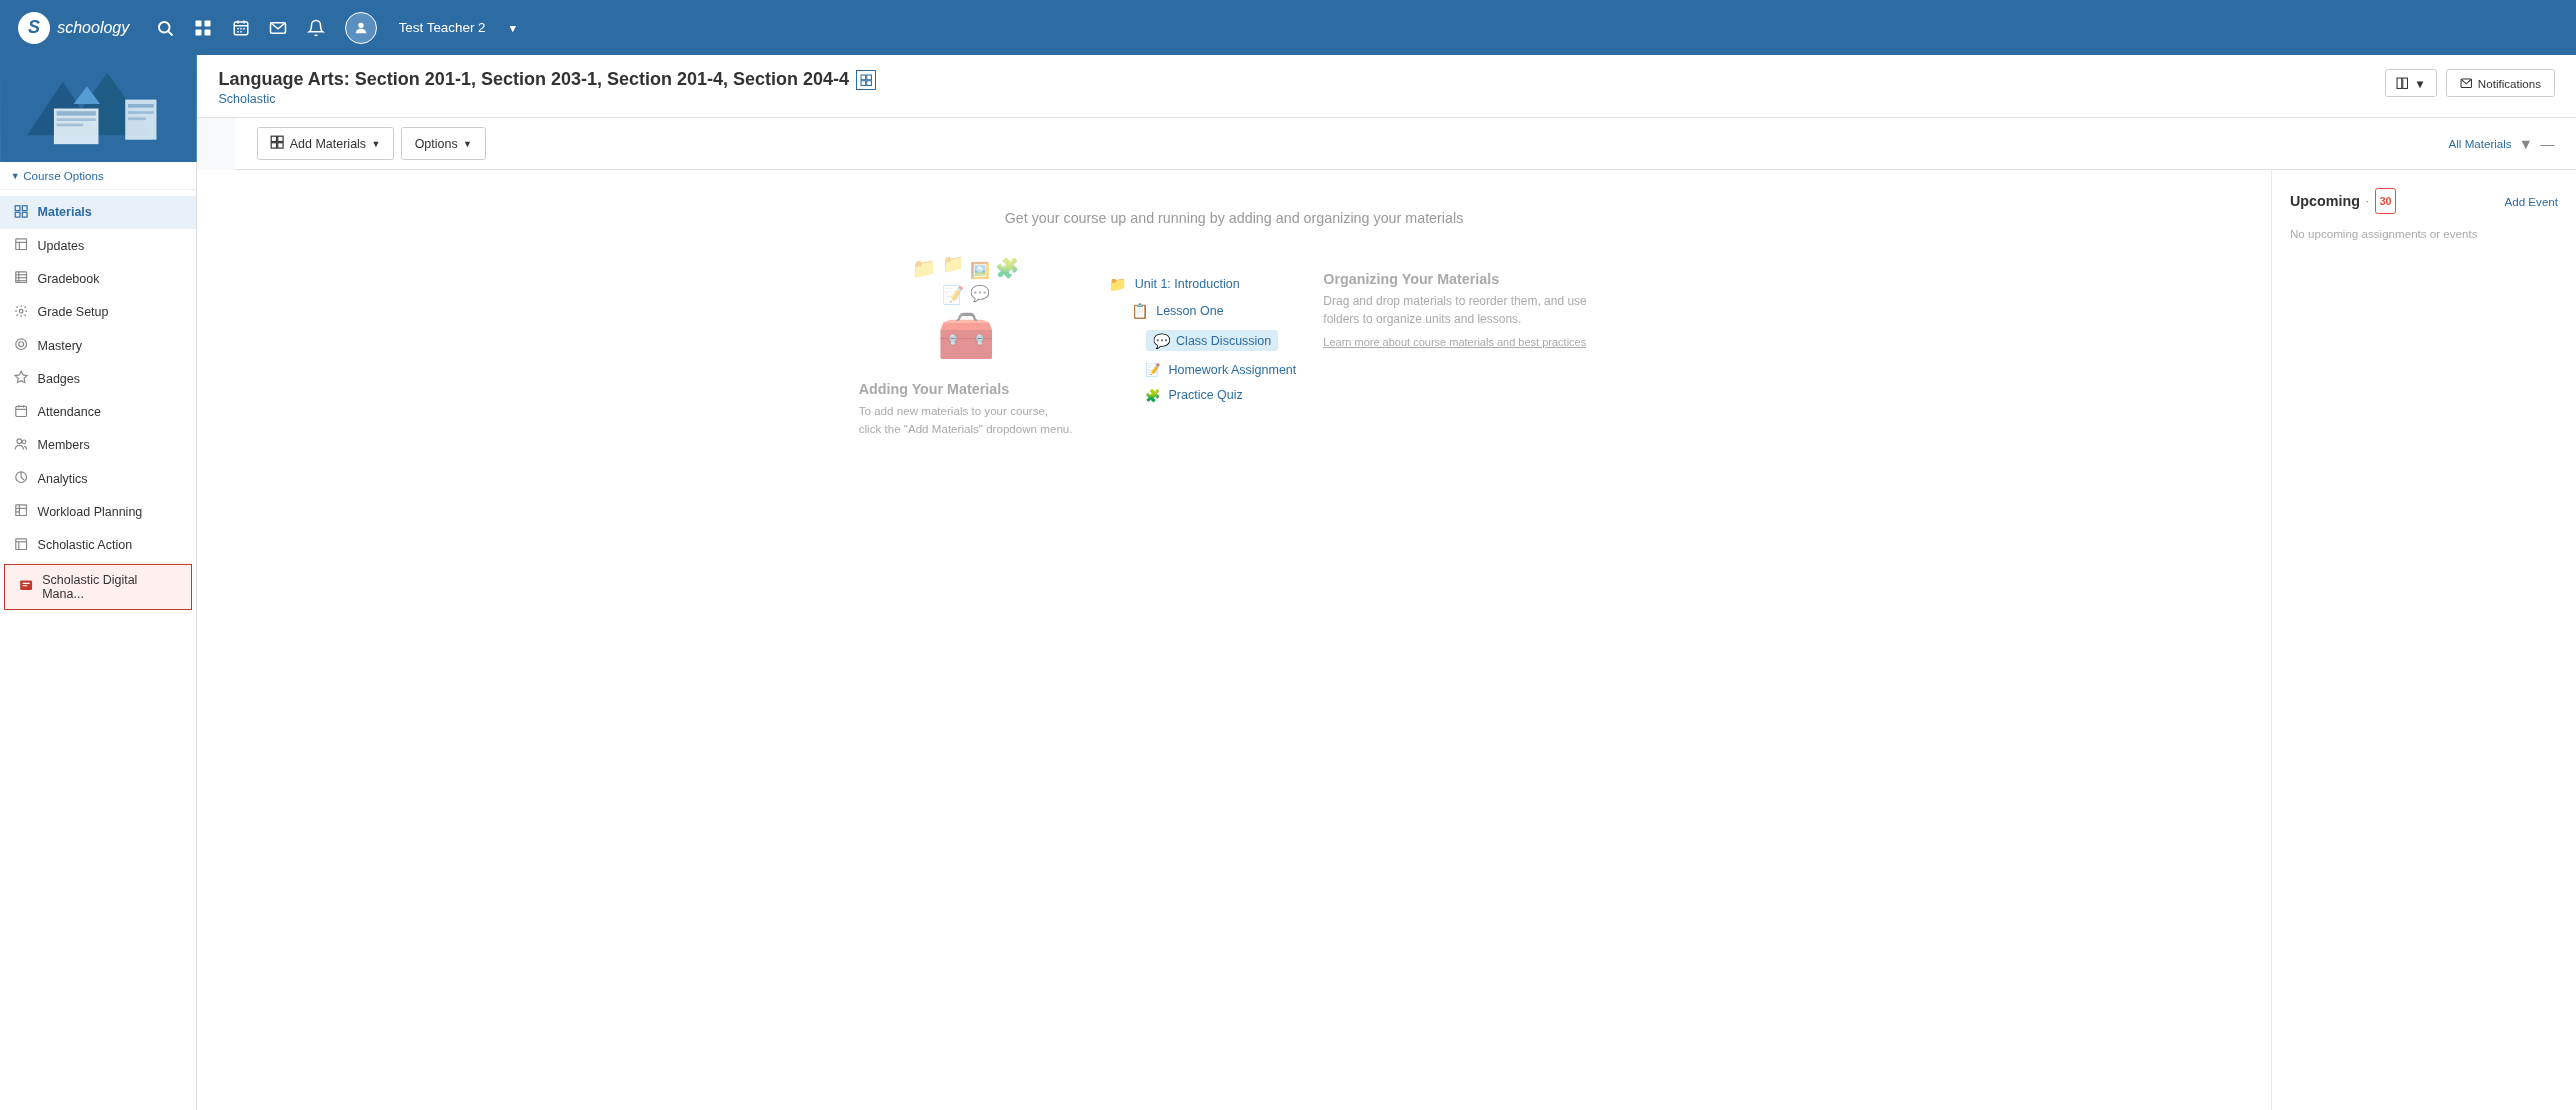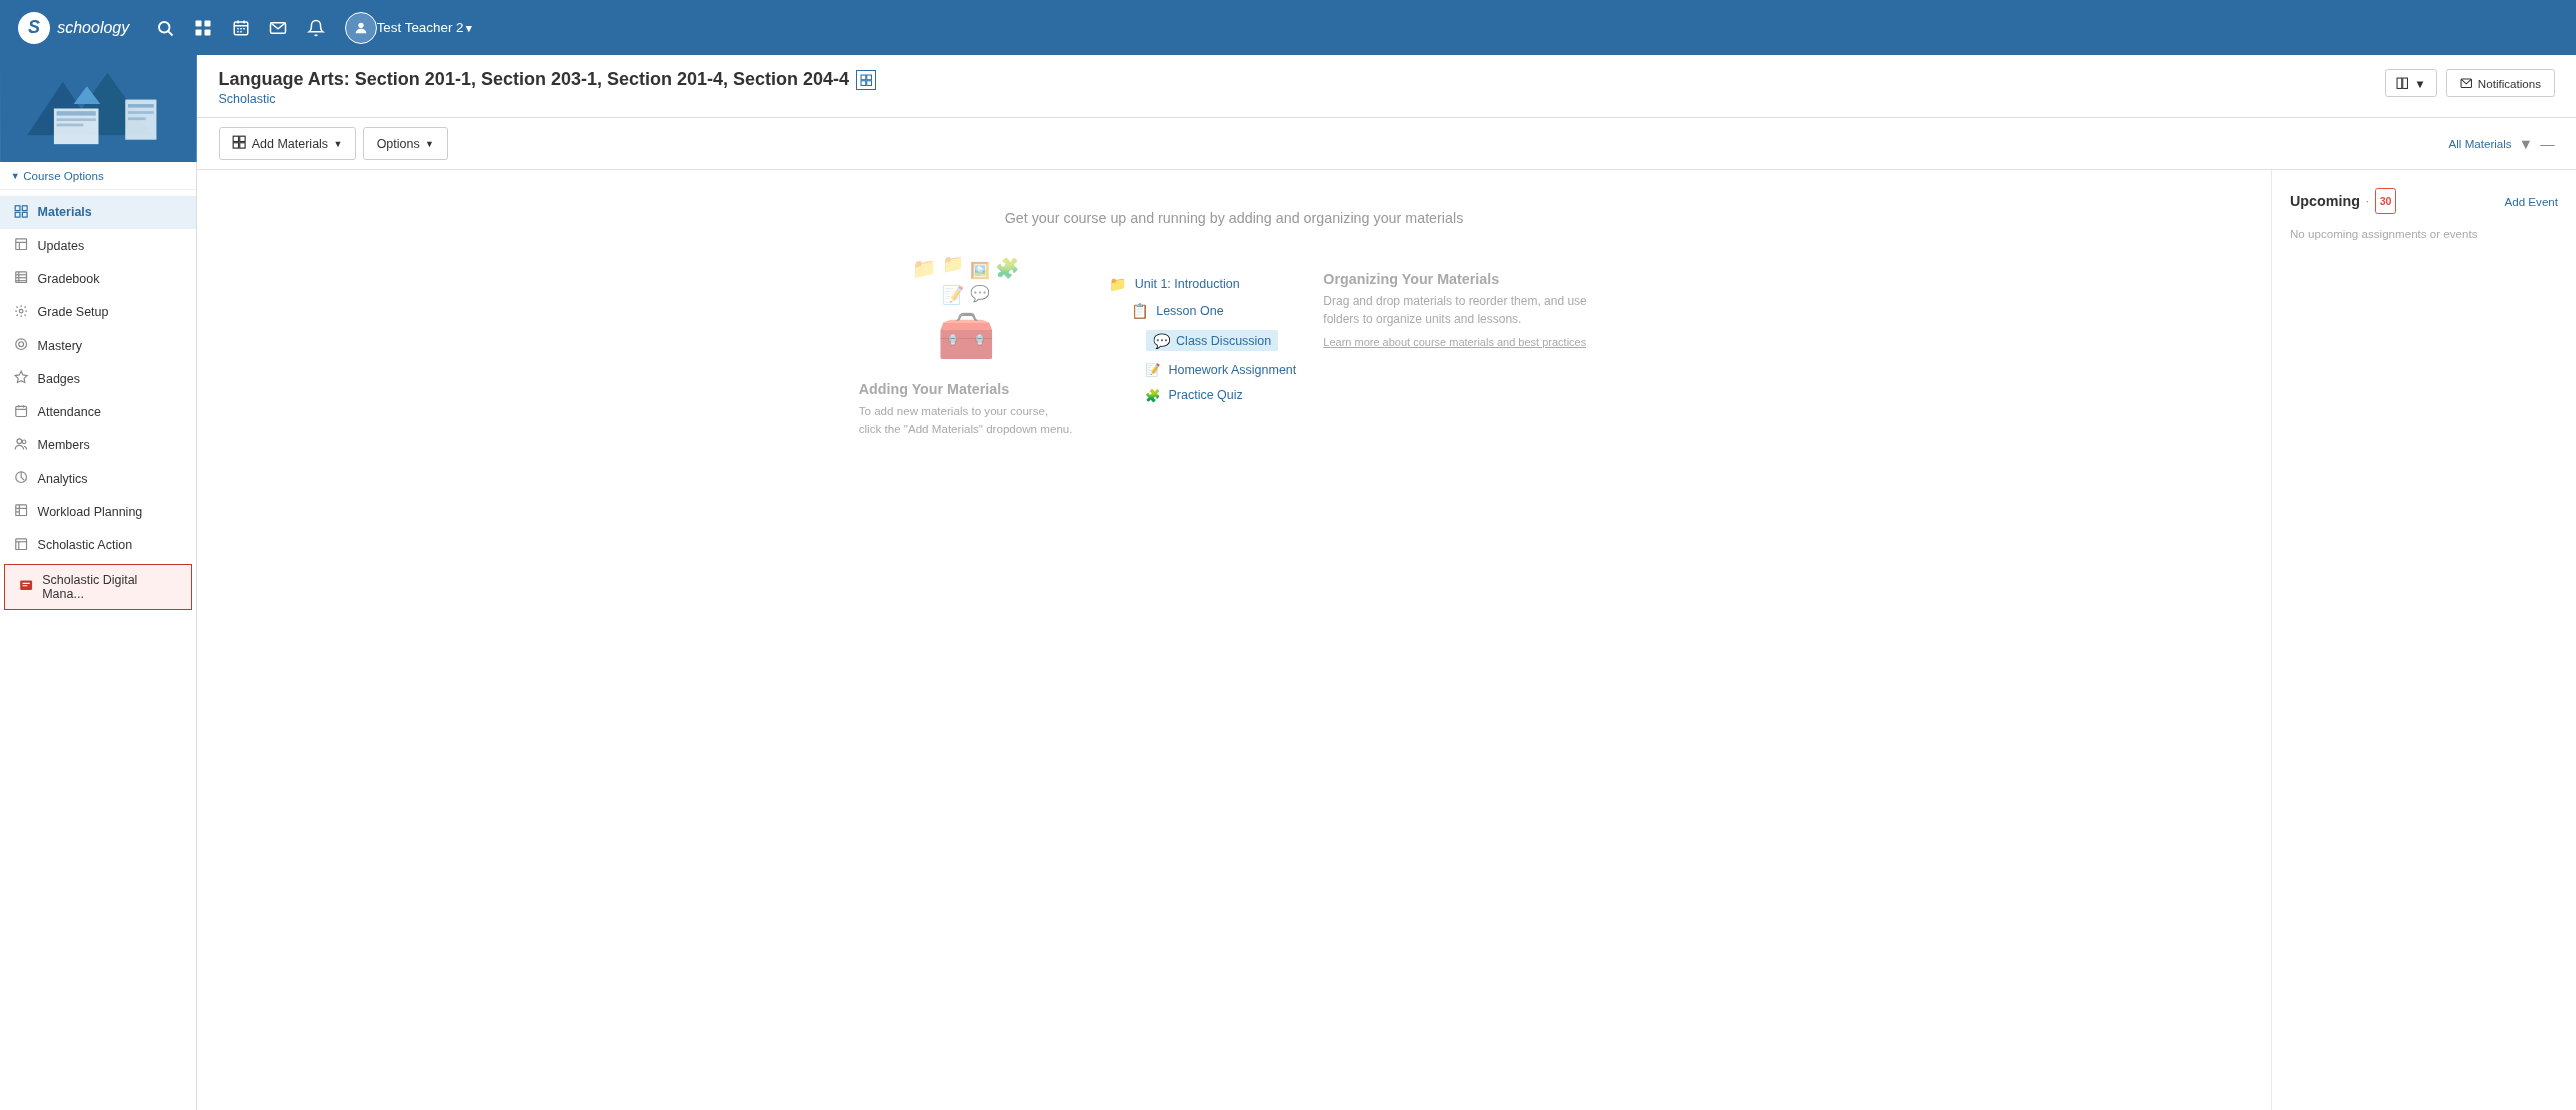--- a/index.html
+++ b/index.html
@@ -59,21 +59,21 @@
       align-items: center;
       gap: 19.7px;
     }
     .nav-icon-btn {
       color: white;
       font-size: 18px;
       cursor: pointer;
       display: flex; align-items: center; justify-content: center;
     }
     .nav-user {
-      display: flex; align-items: center; gap: 0;
+      display: flex; align-items: center; gap: 22px;
       cursor: pointer;
     }
     .user-avatar {
       width: 32px; height: 32px;
       border-radius: 50%;
       background: #5a8fc0;
       border: 1.8px solid white;
       display: flex; align-items: center; justify-content: center;
       color: white; font-size: 14.3px;
     }
@@ -190,20 +190,21 @@
     }
 
     
     .toolbar {
       background: white;
       padding: 9px 21.5px;
       border-bottom: 0.9px solid #e0e0e0;
       display: flex;
       align-items: center;
       justify-content: space-between;
+      margin-left: 38px;
     }
     .toolbar-left { display: flex; gap: 7.2px; }
     .toolbar-btn {
       display: flex; align-items: center; gap: 5.4px;
       padding: 7.2px 12.5px;
       border: 0.9px solid #ccc;
       background: white;
       border-radius: 2.7px;
       cursor: pointer;
       font-size: 12.5px;

